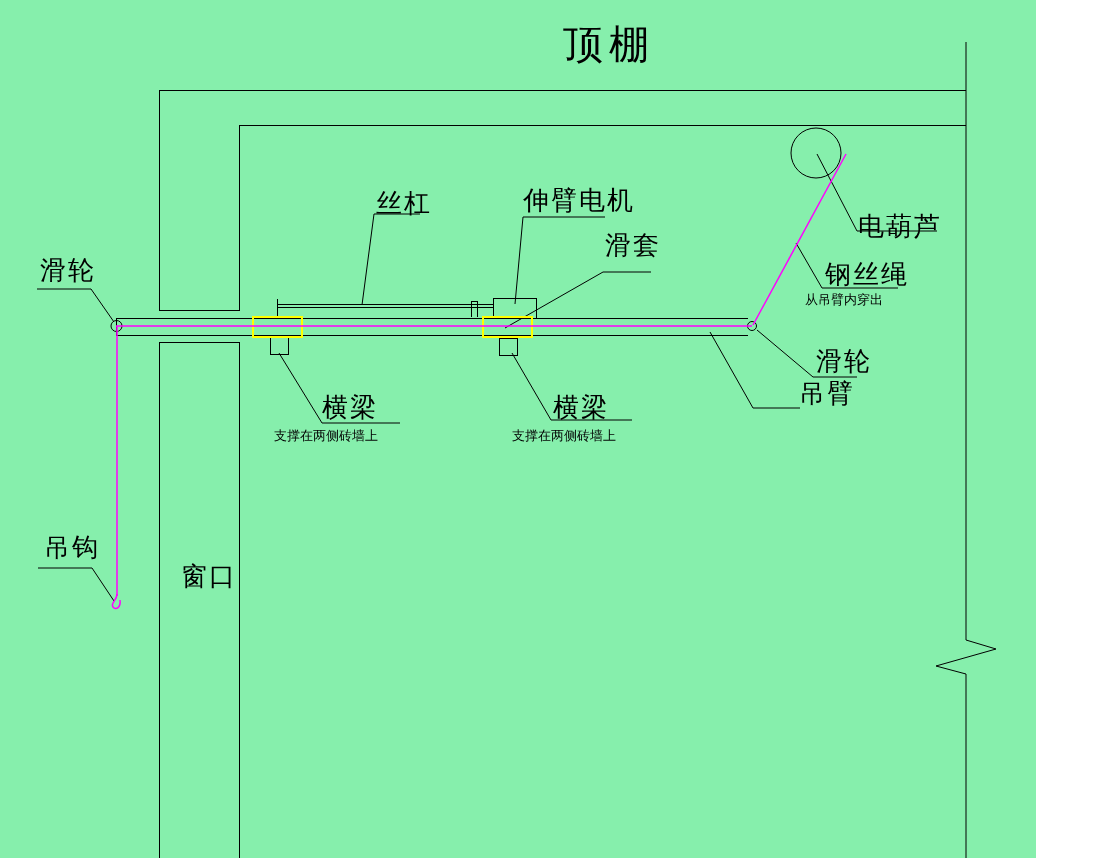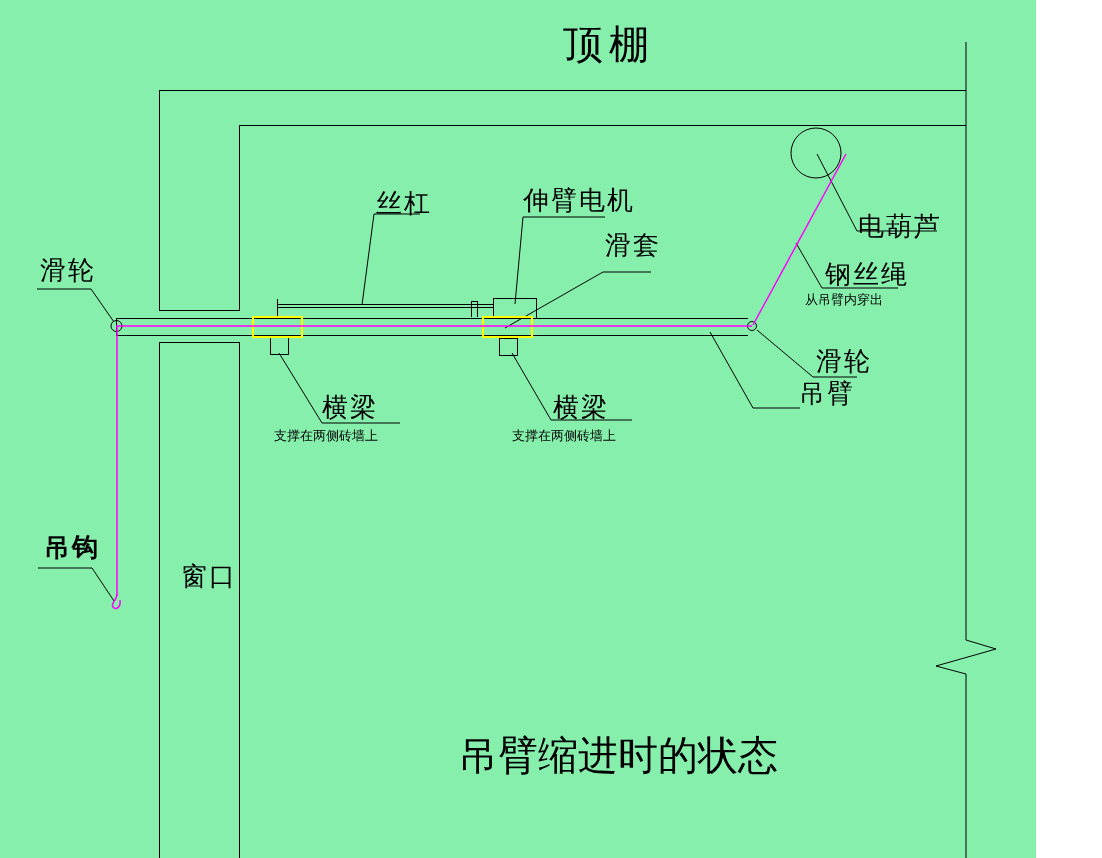--- a/index.html
+++ b/index.html
@@ -83,29 +83,28 @@
     <g fill="none" stroke="#FF00FF" stroke-width="1.5">
       <path d="M846,154 L753,325"></path>
       <path d="M116,326 H752"></path>
       <path d="M117,326 V596"></path>
       <path d="M117,594 C117,601 110,603 113,607 C116,611 121,607 120,600"></path>
     </g>
   </svg>
 
   <div class="lbl lbl-big" style="left:563px;top:22px;">顶棚</div>
   <div class="lbl lbl-std" style="left:40px;top:256px;">滑轮</div>
-  <div class="lbl lbl-std" style="left:44px;top:533px;font-weight:bold;">吊钩</div>
+  <div class="lbl lbl-std" style="left:44px;top:533px;">吊钩</div>
   <div class="lbl lbl-std" style="left:181px;top:564px;font-family:Liberation Mono, monospace;">窗口</div>
   <div class="lbl lbl-std" style="left:376px;top:189px;">丝杠</div>
   <div class="lbl lbl-std" style="left:523px;top:188px;font-family:Liberation Mono, monospace;">伸臂电机</div>
   <div class="lbl lbl-std" style="left:605px;top:232px;font-family:Liberation Serif, serif;">滑套</div>
   <div class="lbl lbl-std" style="left:858px;top:212px;">电葫芦</div>
   <div class="lbl lbl-std" style="left:825px;top:260px;">钢丝绳</div>
   <div class="lbl lbl-sub" style="left:805px;top:293px;">从吊臂内穿出</div>
   <div class="lbl lbl-std" style="left:816px;top:347px;">滑轮</div>
   <div class="lbl lbl-std" style="left:755px;top:379px;margin-left:44px;">吊臂</div>
   <div class="lbl lbl-std" style="left:322px;top:393px;">横梁</div>
   <div class="lbl lbl-sub" style="left:274px;top:429px;">支撑在两侧砖墙上</div>
   <div class="lbl lbl-std" style="left:553px;top:393px;">横梁</div>
   <div class="lbl lbl-sub" style="left:512px;top:429px;">支撑在两侧砖墙上</div>
-  <div class="lbl lbl-title" style="left:458px;top:733px;">吊臂缩进时的状态</div>
 
 </div>
 
 </body></html>

